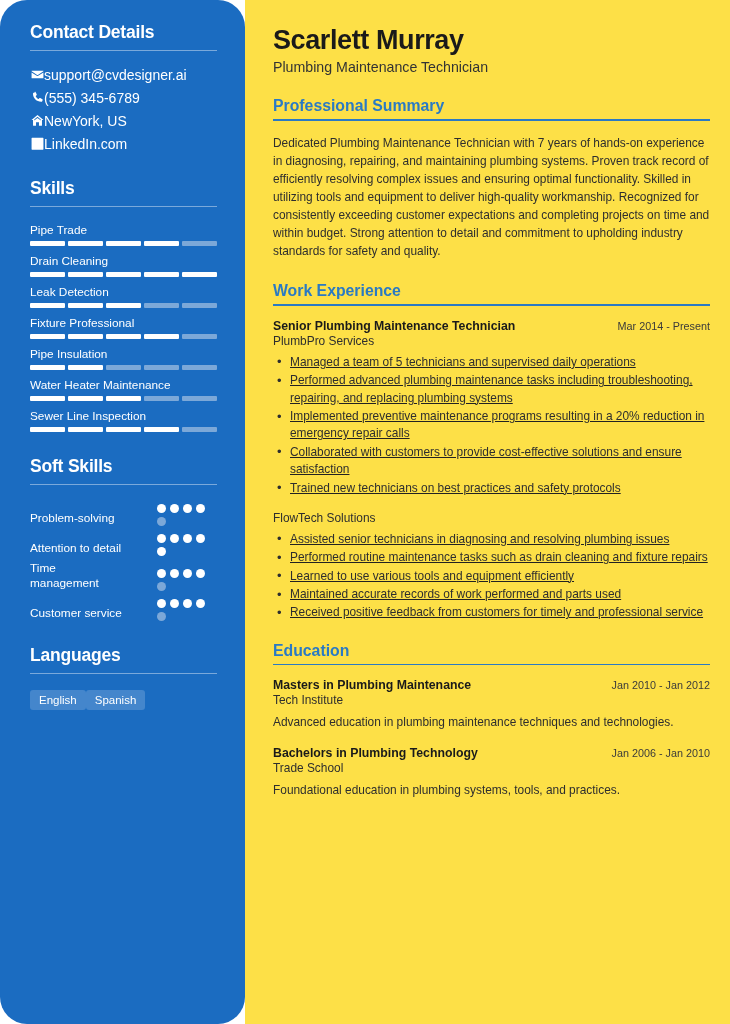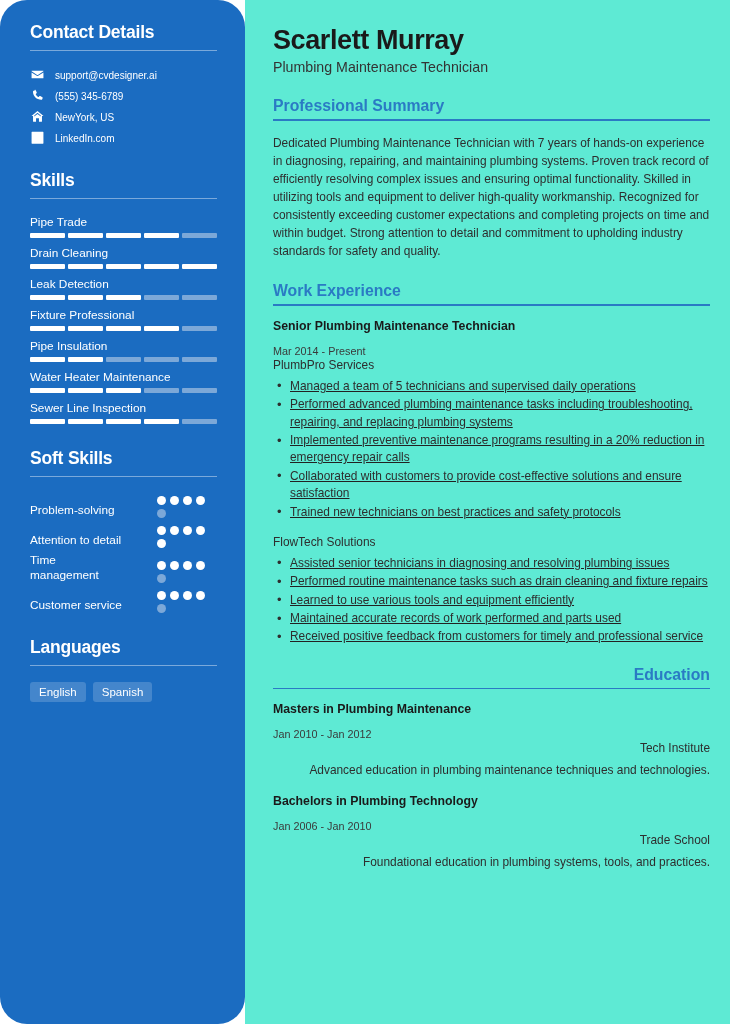--- a/index.html
+++ b/index.html
@@ -35,24 +35,23 @@
   .side-rule {
     height: 1px;
     background: rgba(255,255,255,0.42);
     margin-bottom: 16px;
   }
 
   
   .contact-list { margin-bottom: 26px; }
   .contact-row {
     display: flex;
-    align-items: flex-end;
-    gap: 11px;
+    align-items: flex-start;
     margin-bottom: 7px;
-    font-size: 10px;
+    font-size: 14px;
     color: #ffffff;
   }
   .cicon {
     width: 14px; height: 14px;
     flex: 0 0 14px;
     display: flex; align-items: center; justify-content: center;
   }
   .cicon svg { display: block; fill: #ffffff; }
 
   
@@ -100,34 +99,34 @@
     flex: 0 0 60px;
   }
   .dot {
     width: 9px; height: 9px;
     border-radius: 50%;
     background: #7ca8d8;
   }
   .dot.on { background: #ffffff; }
 
   
-  .lang-tags { display: flex; flex-wrap: wrap; gap: 7px; }
+  .lang-tags { display: flex; flex-wrap: wrap; }
   .tag {
     background: rgba(255,255,255,0.18);
     color: #ffffff;
     font-size: 11.5px;
     padding: 4px 9px;
     border-radius: 3px;
   }
 
   
   .main {
     flex: 1 1 auto;
     padding: 25px 20px 20px 28px;
-    background: #5eead4;
+    background: #fde047;
     color: #222222;
   }
   .name {
     font-size: 27px;
     font-weight: bold;
     color: #1a1a1a;
     letter-spacing: -0.4px;
     line-height: 1.12;
   }
   .job-title {
@@ -152,21 +151,20 @@
     line-height: 1.52;
     color: #2e2e2e;
     margin-bottom: 22px;
   }
   .exp-item { margin-bottom: 14px; }
   .exp-head {
     display: flex;
     justify-content: space-between;
     align-items: baseline;
     gap: 12px;
-    flex-direction: column;
   }
   .exp-role {
     font-size: 12.3px;
     font-weight: bold;
     color: #1a1a1a;
   }
   .exp-date {
     font-size: 10.8px;
     color: #3a3a3a;
     white-space: nowrap;
@@ -193,21 +191,21 @@
     margin-bottom: 1px;
   }
   ul.bullets li::before {
     content: "\2022";
     position: absolute;
     left: 4px;
     top: -0.5px;
     color: #2e2e2e;
     font-size: 13px;
   }
-  .edu-section { margin-top: 20px; text-align: right; }
+  .edu-section { margin-top: 20px; }
   .edu-item { margin-bottom: 14px; }
   .edu-degree {
     font-size: 12.3px;
     font-weight: bold;
     color: #1a1a1a;
   }
   .edu-school {
     font-size: 11.9px;
     color: #2e2e2e;
     margin-top: 1px;

